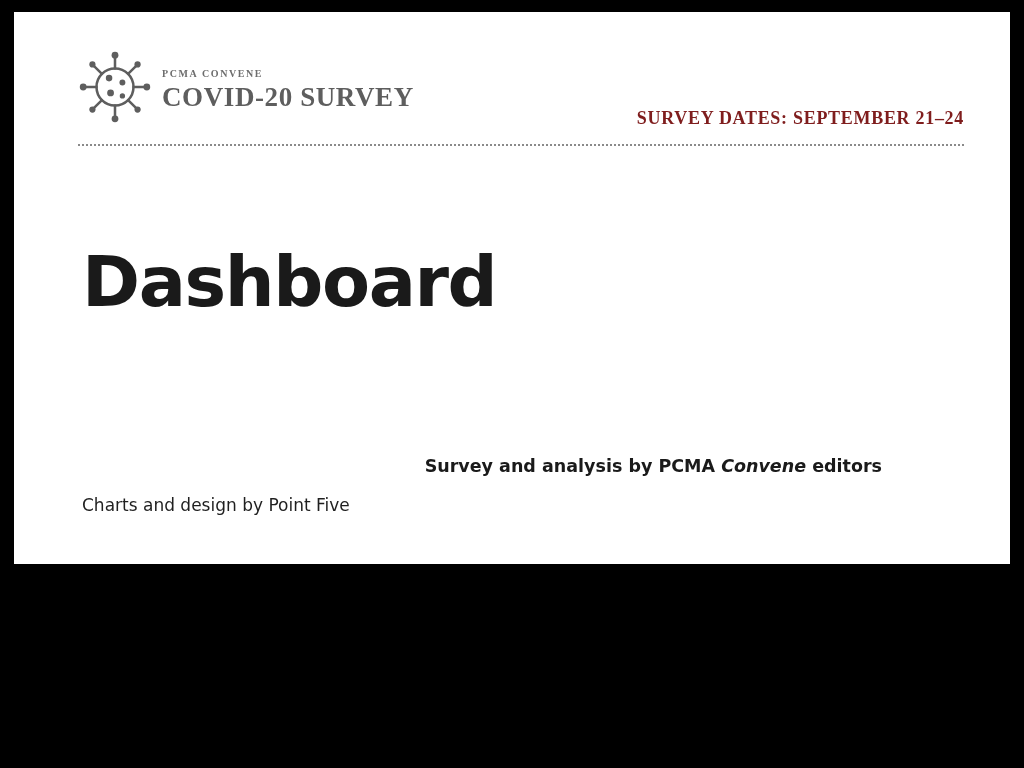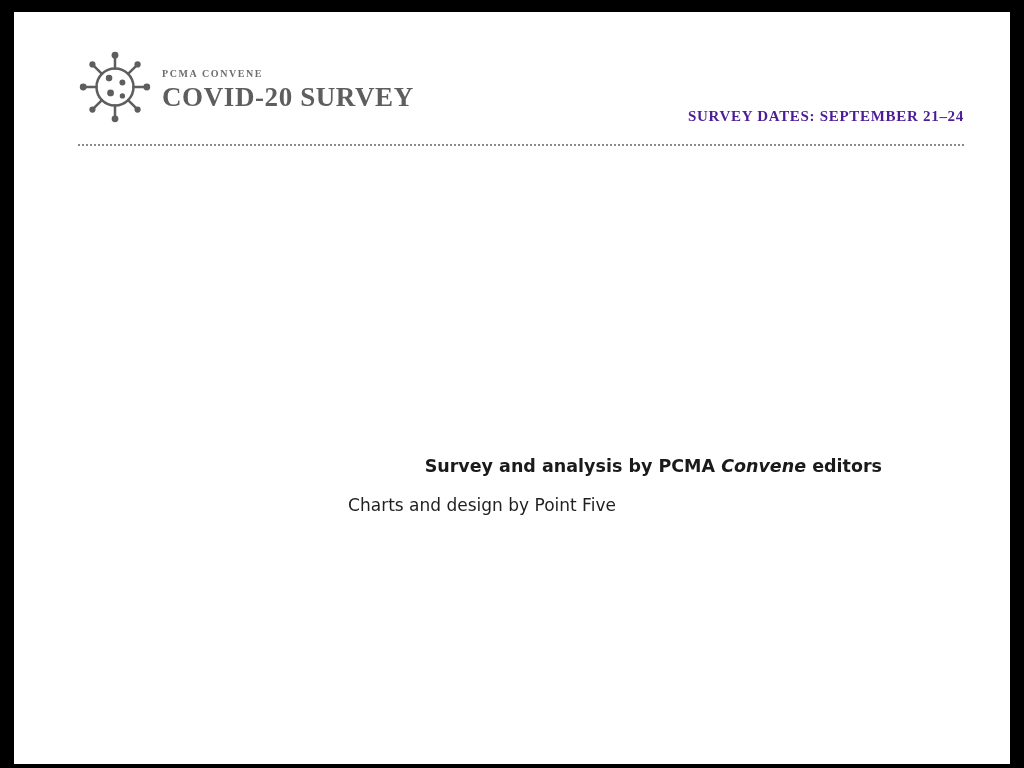--- a/index.html
+++ b/index.html
@@ -11,21 +11,21 @@
     height: 768px;
     background: #000000;
     font-family: "Liberation Sans", sans-serif;
     overflow: hidden;
   }
   .slide {
     position: absolute;
     left: 14px;
     top: 12px;
     width: 996px;
-    height: 752px;
+    height: 552px;
     background: #ffffff;
   }
 
   
   .header {
     position: absolute;
     left: 64px;
     top: 38px;
     width: 886px;
     height: 96px;
@@ -60,23 +60,23 @@
     font-weight: bold;
     color: #5e5e5e;
     font-family: "Liberation Serif", serif;
   }
   .survey-dates {
     position: absolute;
     right: 0;
     top: 58px;
     font-family: "Liberation Serif", serif;
     font-weight: bold;
-    font-size: 15px;
+    font-size: 18px;
     letter-spacing: 0.7px;
-    color: #4c1d95;
+    color: #7f1d1d;
     white-space: nowrap;
   }
   .header-rule {
     position: absolute;
     left: 0;
     right: 0;
     top: 94px;
     border-top: 2px dotted #8a8a8a;
     height: 0;
   }
@@ -111,21 +111,20 @@
     font-family: "DejaVu Sans", sans-serif;
     text-align: right;
   }
   .credit-1 .ital {
     font-style: italic;
   }
   .credit-2 {
     font-size: 17px;
     color: #1f1f1f;
     font-family: "DejaVu Sans", sans-serif;
-    text-align: center;
   }
 </style>
 </head>
 <body>
 
 <div class="slide">
 
   <div class="header">
 
     <div class="logo-block">
@@ -161,20 +160,21 @@
         <div class="logo-title">COVID-20 SURVEY</div>
       </div>
     </div>
 
     <div class="survey-dates">SURVEY DATES: SEPTEMBER 21–24</div>
 
     <div class="header-rule"></div>
   </div>
 
   <div class="title-block">
+    <div class="main-title">Dashboard</div>
   </div>
 
   <div class="credits">
     <div class="credit-1"><span>Survey and analysis by PCMA </span><span class="ital">Convene</span><span> editors</span></div>
     <div class="credit-2">Charts and design by Point Five</div>
   </div>
 
 </div>
 
 </body></html>

